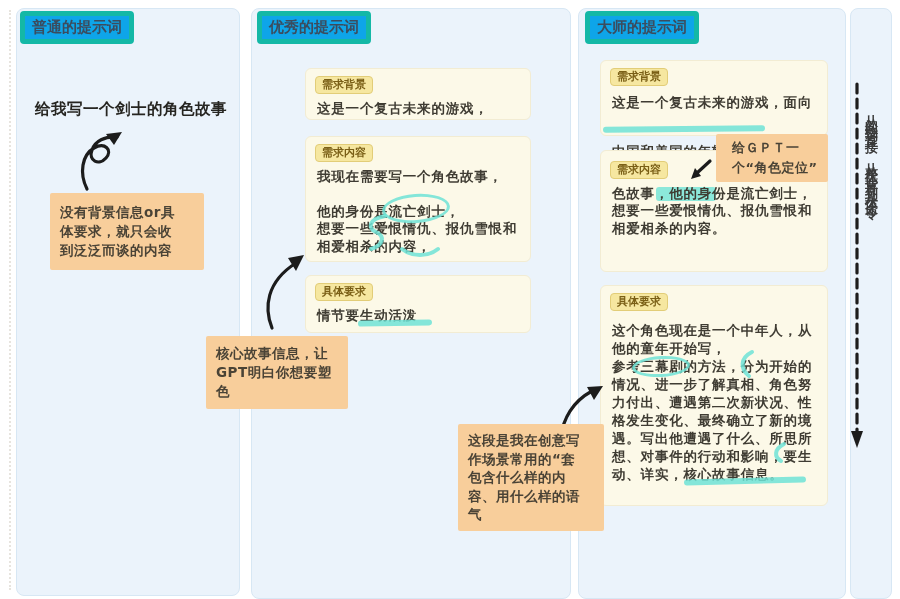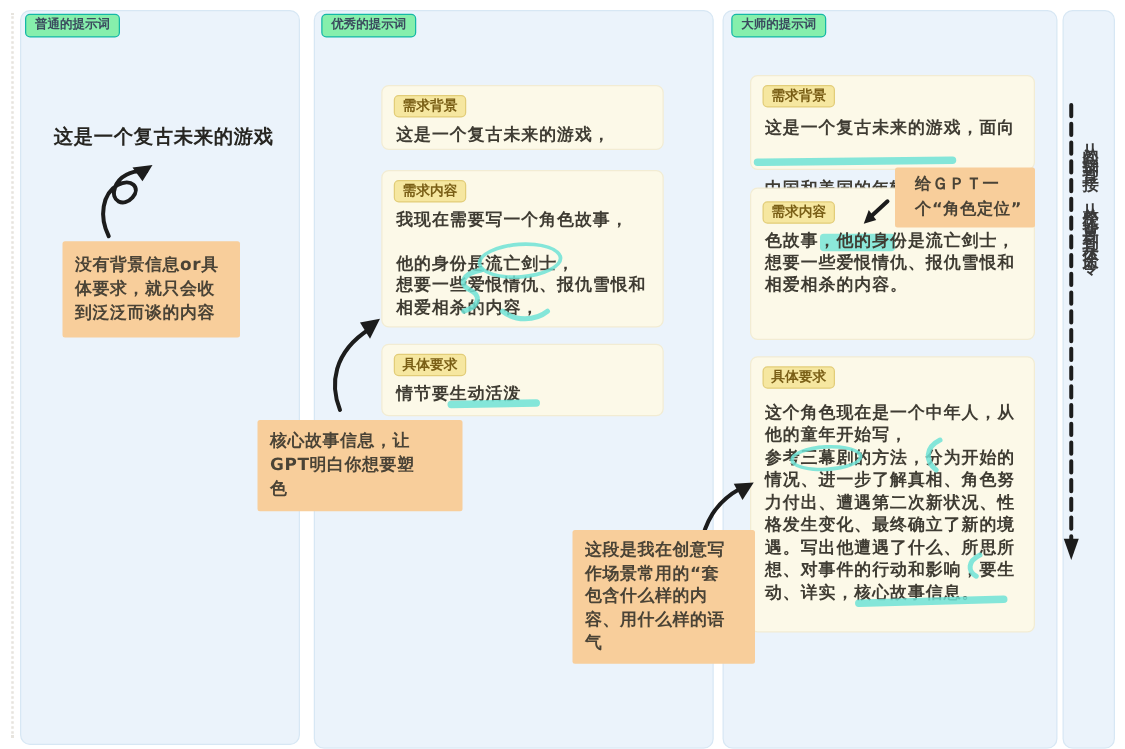--- a/index.html
+++ b/index.html
@@ -15,25 +15,25 @@
     border-left:2px dotted #e7e4de;
   }
   .panel {
     position:absolute;
     background:#ebf3fb;
     border:1px solid #d7e7f4;
     border-radius:8px;
   }
   .col-badge {
     position:absolute;
-    background:#86efac;
-    border:1px solid #14b8a6;
+    background:#0ea5e9;
+    border:5px solid #14b8a6;
     border-radius:4px;
     color:#3b4c5e;
-    font-size:10px;
+    font-size:15px;
     font-weight:bold;
     line-height:1.25;
     padding:2px 7px;
     white-space:nowrap;
     z-index:3;
   }
   .card {
     position:absolute;
     background:#fcf9e8;
     border:1px solid #f2ecd3;
@@ -123,28 +123,28 @@
   }
 </style>
 </head>
 <body>
 
 <div class="edge-dots"></div>
 
 <div class="panel" style="left:16px; top:8px; width:224px; height:588px;"></div>
 <div class="col-badge" style="left:20px; top:11px;">普通的提示词</div>
 
-<div class="prompt-main">这是一个复古未来的游戏</div>
+<div class="prompt-main">给我写一个剑士的角色故事</div>
 
 <svg class="sketch" style="left:80px; top:131px;" width="46" height="60" viewBox="0 0 46 60">
   <path d="M7,58 C-1,42 2,24 14,17 C25,11 33,19 26,27 C19,35 8,30 12,19 C15,10 25,5 37,6"></path>
   <polygon points="42,1 26,3 34,14"></polygon>
 </svg>
 
-<div class="note" style="left:50px; top:193px; width:142px;">
+<div class="note" style="left:50px; top:193px; width:154px;">
   <div class="nline">没有背景信息or具</div>
   <div class="nline">体要求，就只会收</div>
   <div class="nline">到泛泛而谈的内容</div>
 </div>
 
 <div class="panel" style="left:251px; top:8px; width:320px; height:591px;"></div>
 <div class="col-badge" style="left:257px; top:11px;">优秀的提示词</div>
 
 <div class="card" style="left:305px; top:68px; width:226px; height:52px;">
   <span class="tag">需求背景</span>
@@ -177,21 +177,21 @@
     <div class="card-line">情节要生动活泼</div>
   </div>
 </div>
 <div class="teal-bar" style="left:358px; top:320px; width:74px; height:6px; transform:rotate(-1deg);"></div>
 
 <svg class="sketch" style="left:262px; top:250px;" width="48" height="80" viewBox="0 0 48 80">
   <path d="M10,78 C2,58 4,32 34,13"></path>
   <polygon points="42,5 26,8 34,21"></polygon>
 </svg>
 
-<div class="note" style="left:206px; top:336px; width:164px; padding:8px 10px;">
+<div class="note" style="left:206px; top:336px; width:142px; padding:8px 10px;">
   <div class="nline">核心故事信息，让</div>
   <div class="nline">GPT明白你想要塑</div>
   <div class="nline">色</div>
 </div>
 
 <div class="panel" style="left:578px; top:8px; width:268px; height:591px;"></div>
 <div class="col-badge" style="left:585px; top:11px;">大师的提示词</div>
 
 <div class="card" style="left:600px; top:60px; width:228px; height:76px;">
   <span class="tag">需求背景</span>

